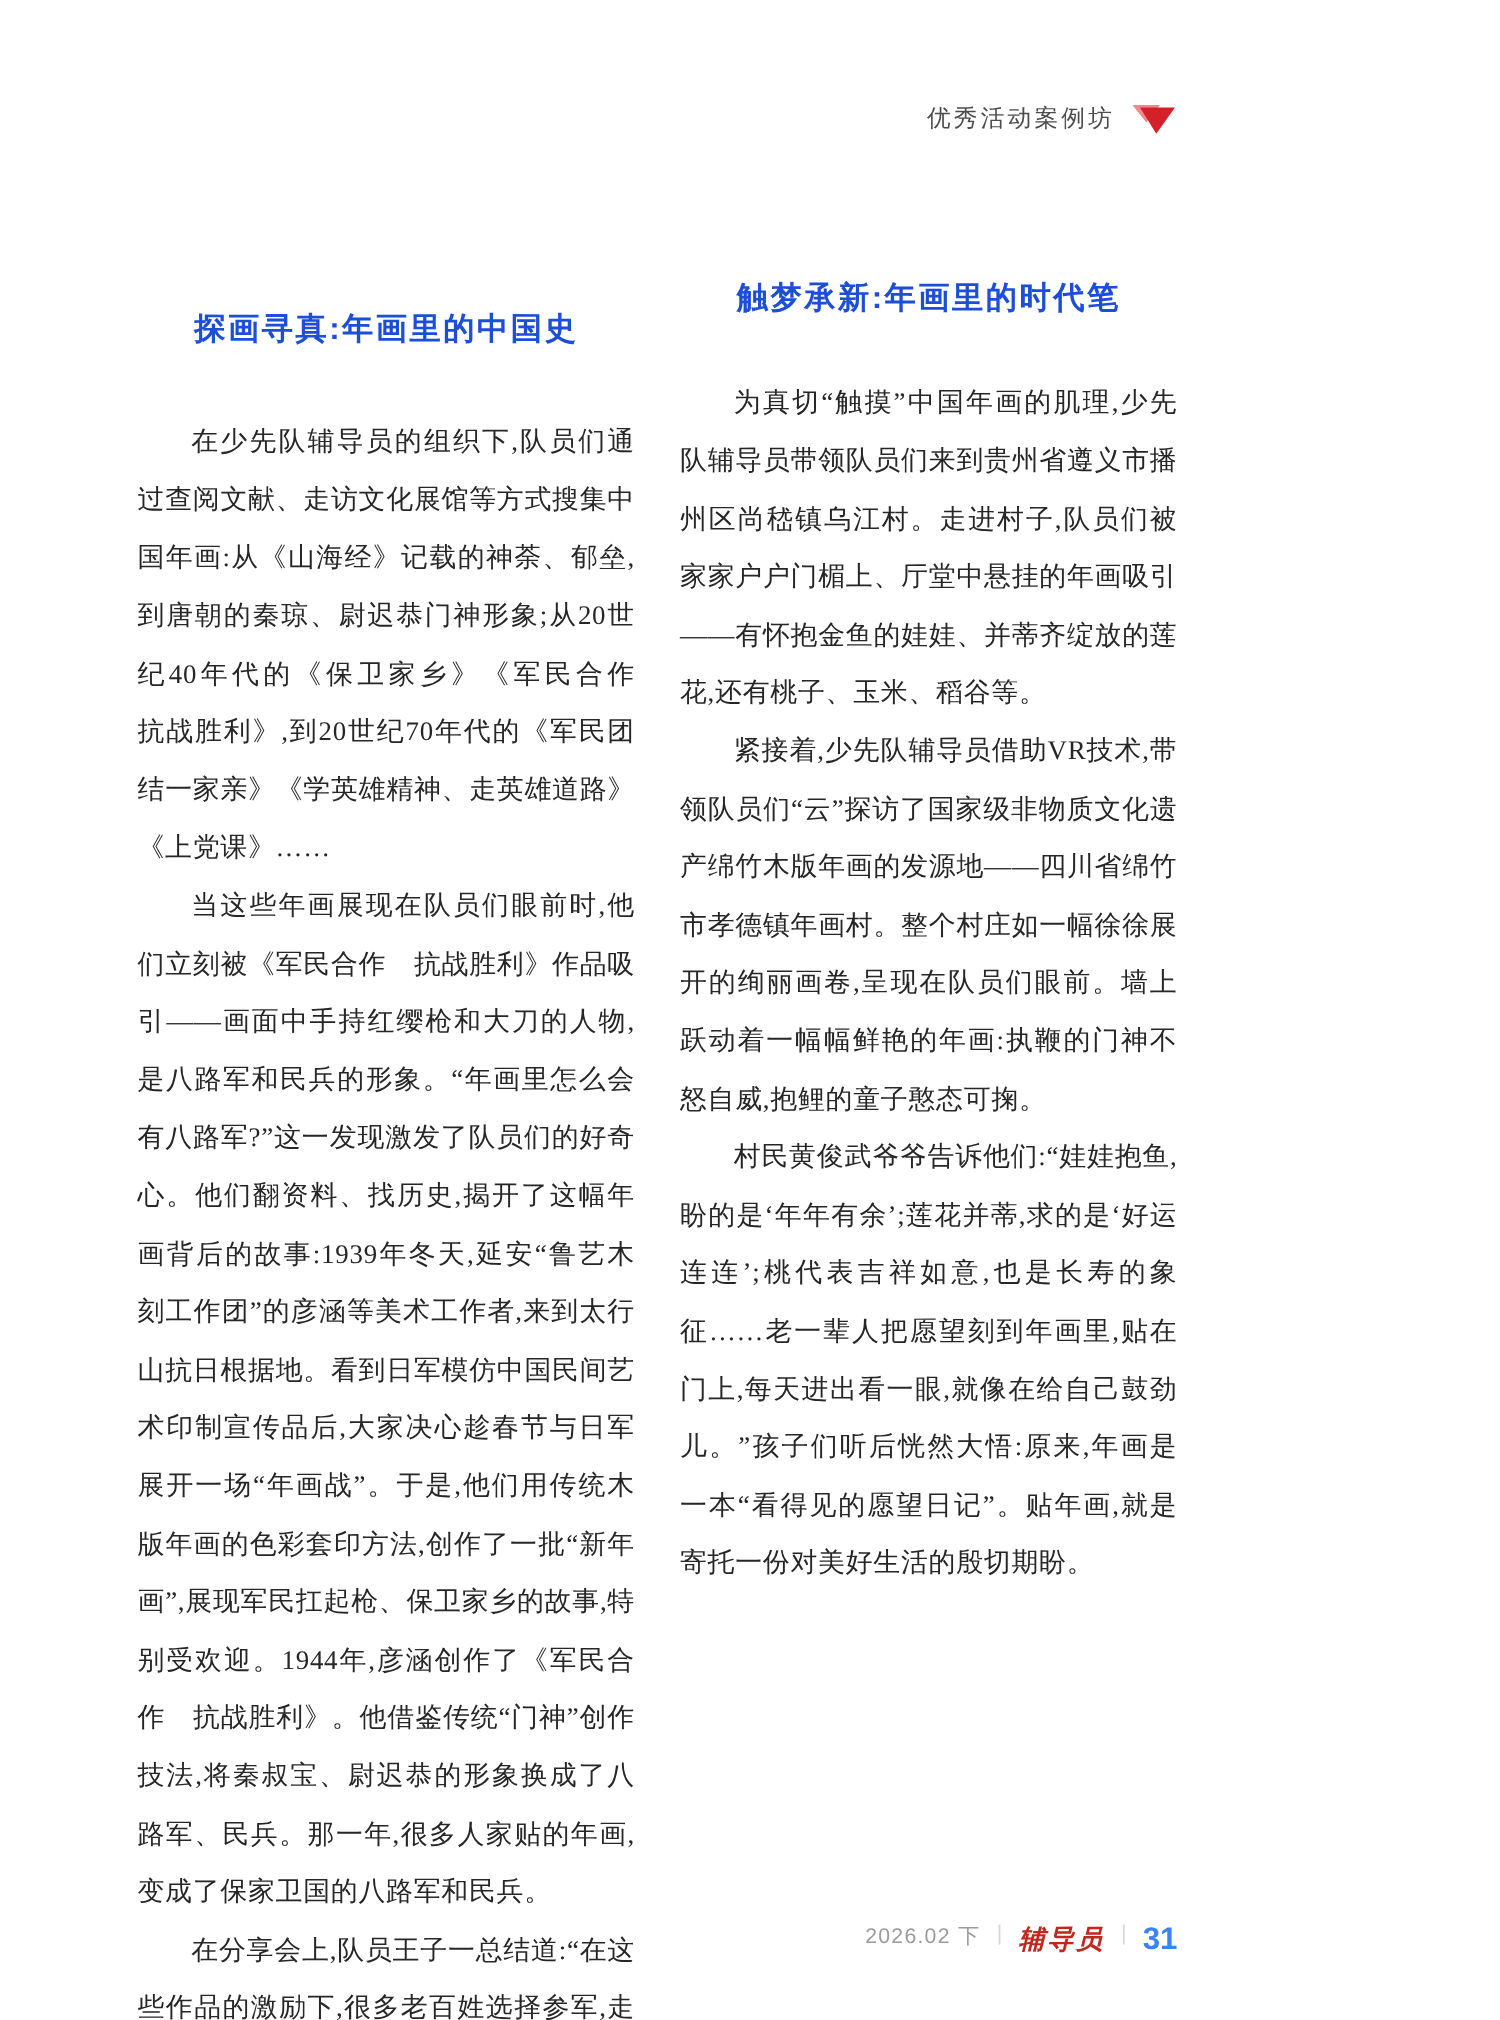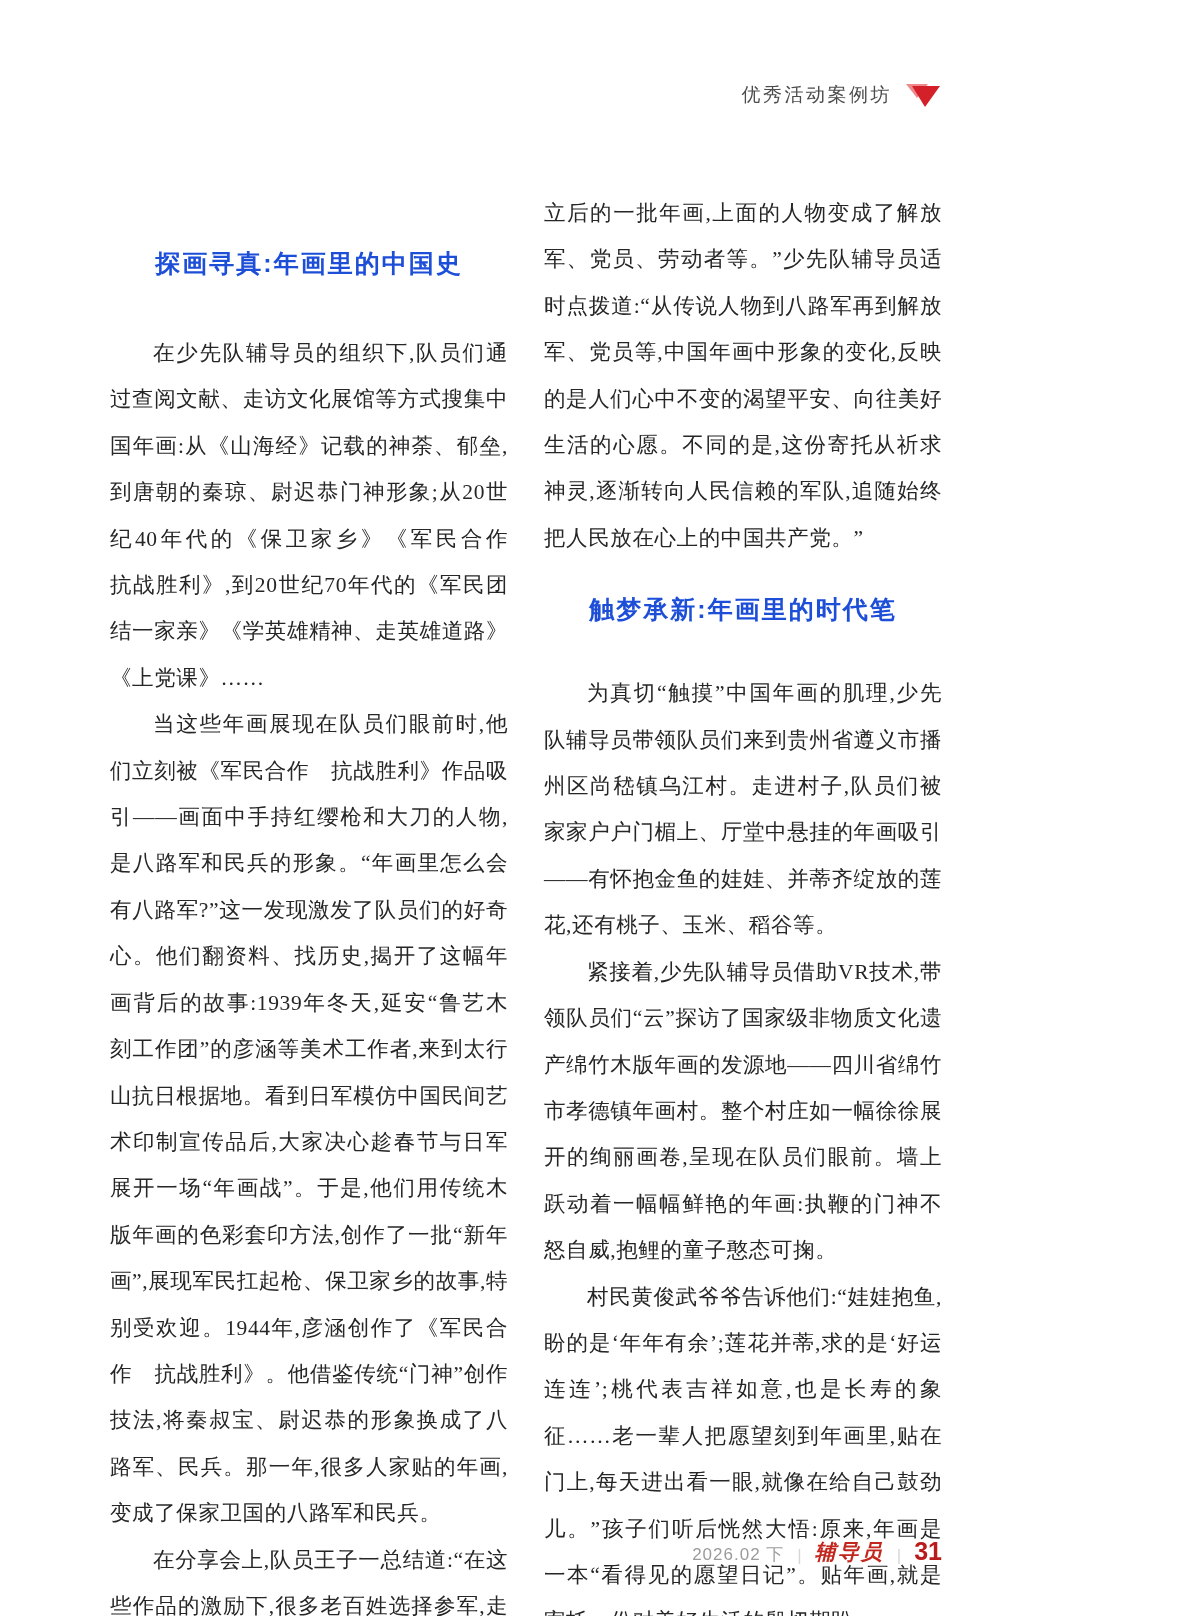--- a/index.html
+++ b/index.html
@@ -69,21 +69,21 @@
     letter-spacing: 0.6px;
     color: #262626;
   }
   .body-text p.no-indent { text-indent: 0; }
   
   .footer {
     position: absolute;
     right: 118px;
     bottom: 50px;
     display: flex;
-    align-items: flex-end;
+    align-items: flex-start;
     gap: 13px;
   }
   .footer-issue {
     font-family: "Liberation Sans", "DejaVu Sans", sans-serif;
     font-size: 17px;
     color: #9b9b9b;
     letter-spacing: 1px;
   }
   .footer-sep {
     color: #d6d6d6;
@@ -95,21 +95,21 @@
     font-size: 21px;
     font-weight: bold;
     color: #c2271d;
     letter-spacing: 2px;
     font-style: italic;
   }
   .footer-page {
     font-family: "Liberation Sans", "DejaVu Sans", sans-serif;
     font-size: 25px;
     font-weight: 600;
-    color: #b91c1c;
+    color: #3b82f6;
   }
 </style>
 </head>
 <body>
 
 <div class="page">
 
   <div class="header">
     <span class="header-label">优秀活动案例坊</span>
     <span class="arrow-icon">
@@ -125,23 +125,20 @@
     <div class="col">
       <h2 class="article-heading heading-left">探画寻真:年画里的中国史</h2>
       <div class="body-text">
         <p>在少先队辅导员的组织下,队员们通过查阅文献、走访文化展馆等方式搜集中国年画:从《山海经》记载的神荼、郁垒,到唐朝的秦琼、尉迟恭门神形象;从20世纪40年代的《保卫家乡》《军民合作　抗战胜利》,到20世纪70年代的《军民团结一家亲》《学英雄精神、走英雄道路》《上党课》……</p>
         <p>当这些年画展现在队员们眼前时,他们立刻被《军民合作　抗战胜利》作品吸引——画面中手持红缨枪和大刀的人物,是八路军和民兵的形象。“年画里怎么会有八路军?”这一发现激发了队员们的好奇心。他们翻资料、找历史,揭开了这幅年画背后的故事:1939年冬天,延安“鲁艺木刻工作团”的彦涵等美术工作者,来到太行山抗日根据地。看到日军模仿中国民间艺术印制宣传品后,大家决心趁春节与日军展开一场“年画战”。于是,他们用传统木版年画的色彩套印方法,创作了一批“新年画”,展现军民扛起枪、保卫家乡的故事,特别受欢迎。1944年,彦涵创作了《军民合作　抗战胜利》。他借鉴传统“门神”创作技法,将秦叔宝、尉迟恭的形象换成了八路军、民兵。那一年,很多人家贴的年画,变成了保家卫国的八路军和民兵。</p>
         <p>在分享会上,队员王子一总结道:“在这些作品的激励下,很多老百姓选择参军,走上了保家卫国的道路。我们还发现了中华人民共和国成</p>
       </div>
     </div>
 
     <div class="col">
-      <div class="body-text">
-        <p class="no-indent">立后的一批年画,上面的人物变成了解放军、党员、劳动者等。”少先队辅导员适时点拨道:“从传说人物到八路军再到解放军、党员等,中国年画中形象的变化,反映的是人们心中不变的渴望平安、向往美好生活的心愿。不同的是,这份寄托从祈求神灵,逐渐转向人民信赖的军队,追随始终把人民放在心上的中国共产党。”</p>
-      </div>
       <h2 class="article-heading heading-right">触梦承新:年画里的时代笔</h2>
       <div class="body-text">
         <p>为真切“触摸”中国年画的肌理,少先队辅导员带领队员们来到贵州省遵义市播州区尚嵇镇乌江村。走进村子,队员们被家家户户门楣上、厅堂中悬挂的年画吸引——有怀抱金鱼的娃娃、并蒂齐绽放的莲花,还有桃子、玉米、稻谷等。</p>
         <p>紧接着,少先队辅导员借助VR技术,带领队员们“云”探访了国家级非物质文化遗产绵竹木版年画的发源地——四川省绵竹市孝德镇年画村。整个村庄如一幅徐徐展开的绚丽画卷,呈现在队员们眼前。墙上跃动着一幅幅鲜艳的年画:执鞭的门神不怒自威,抱鲤的童子憨态可掬。</p>
         <p>村民黄俊武爷爷告诉他们:“娃娃抱鱼,盼的是‘年年有余’;莲花并蒂,求的是‘好运连连’;桃代表吉祥如意,也是长寿的象征……老一辈人把愿望刻到年画里,贴在门上,每天进出看一眼,就像在给自己鼓劲儿。”孩子们听后恍然大悟:原来,年画是一本“看得见的愿望日记”。贴年画,就是寄托一份对美好生活的殷切期盼。</p>
       </div>
     </div>
 
   </div>
 

